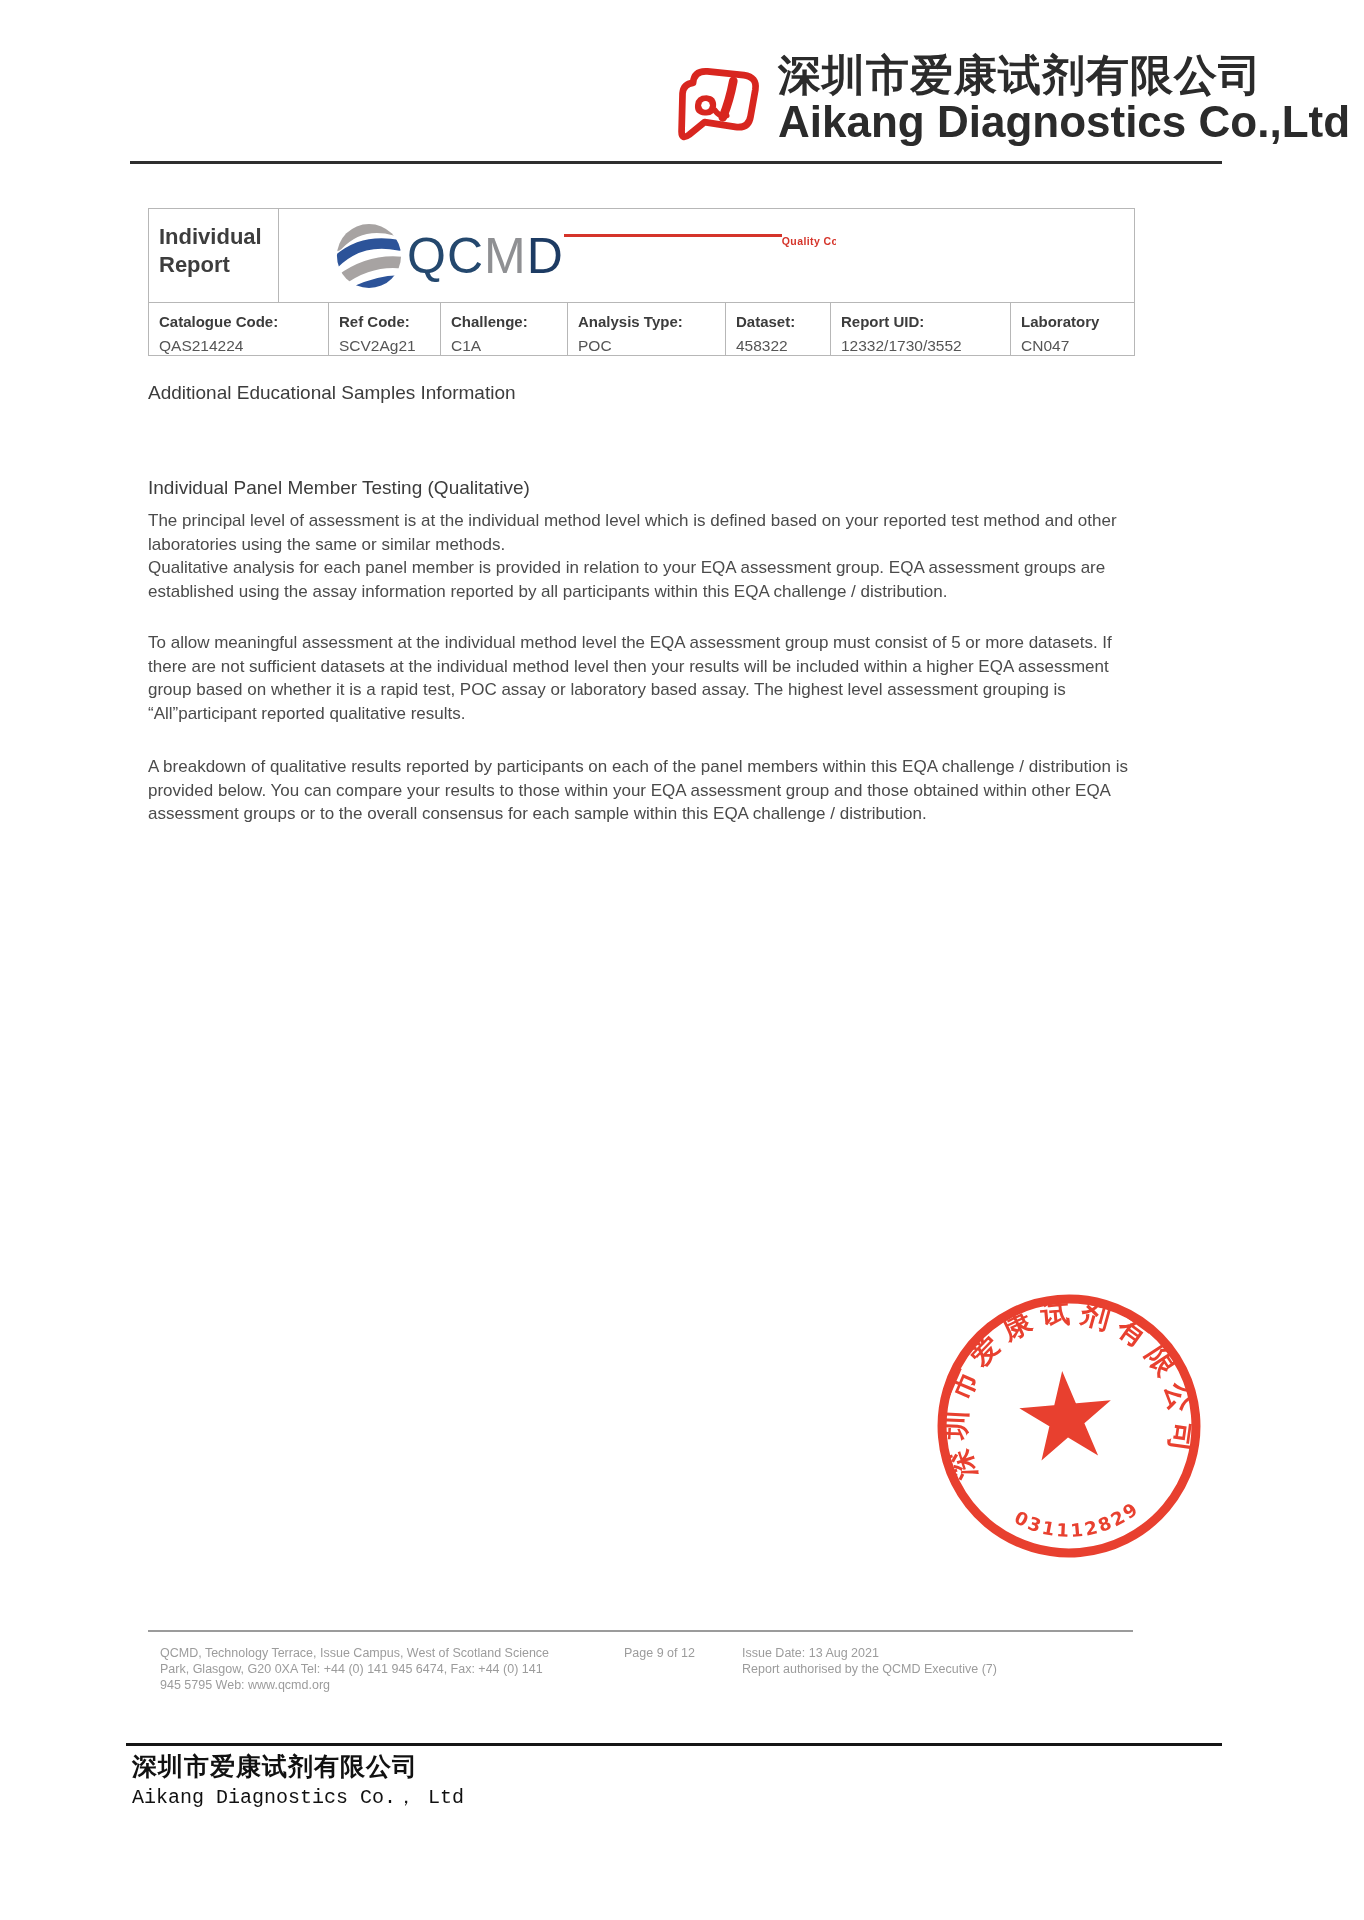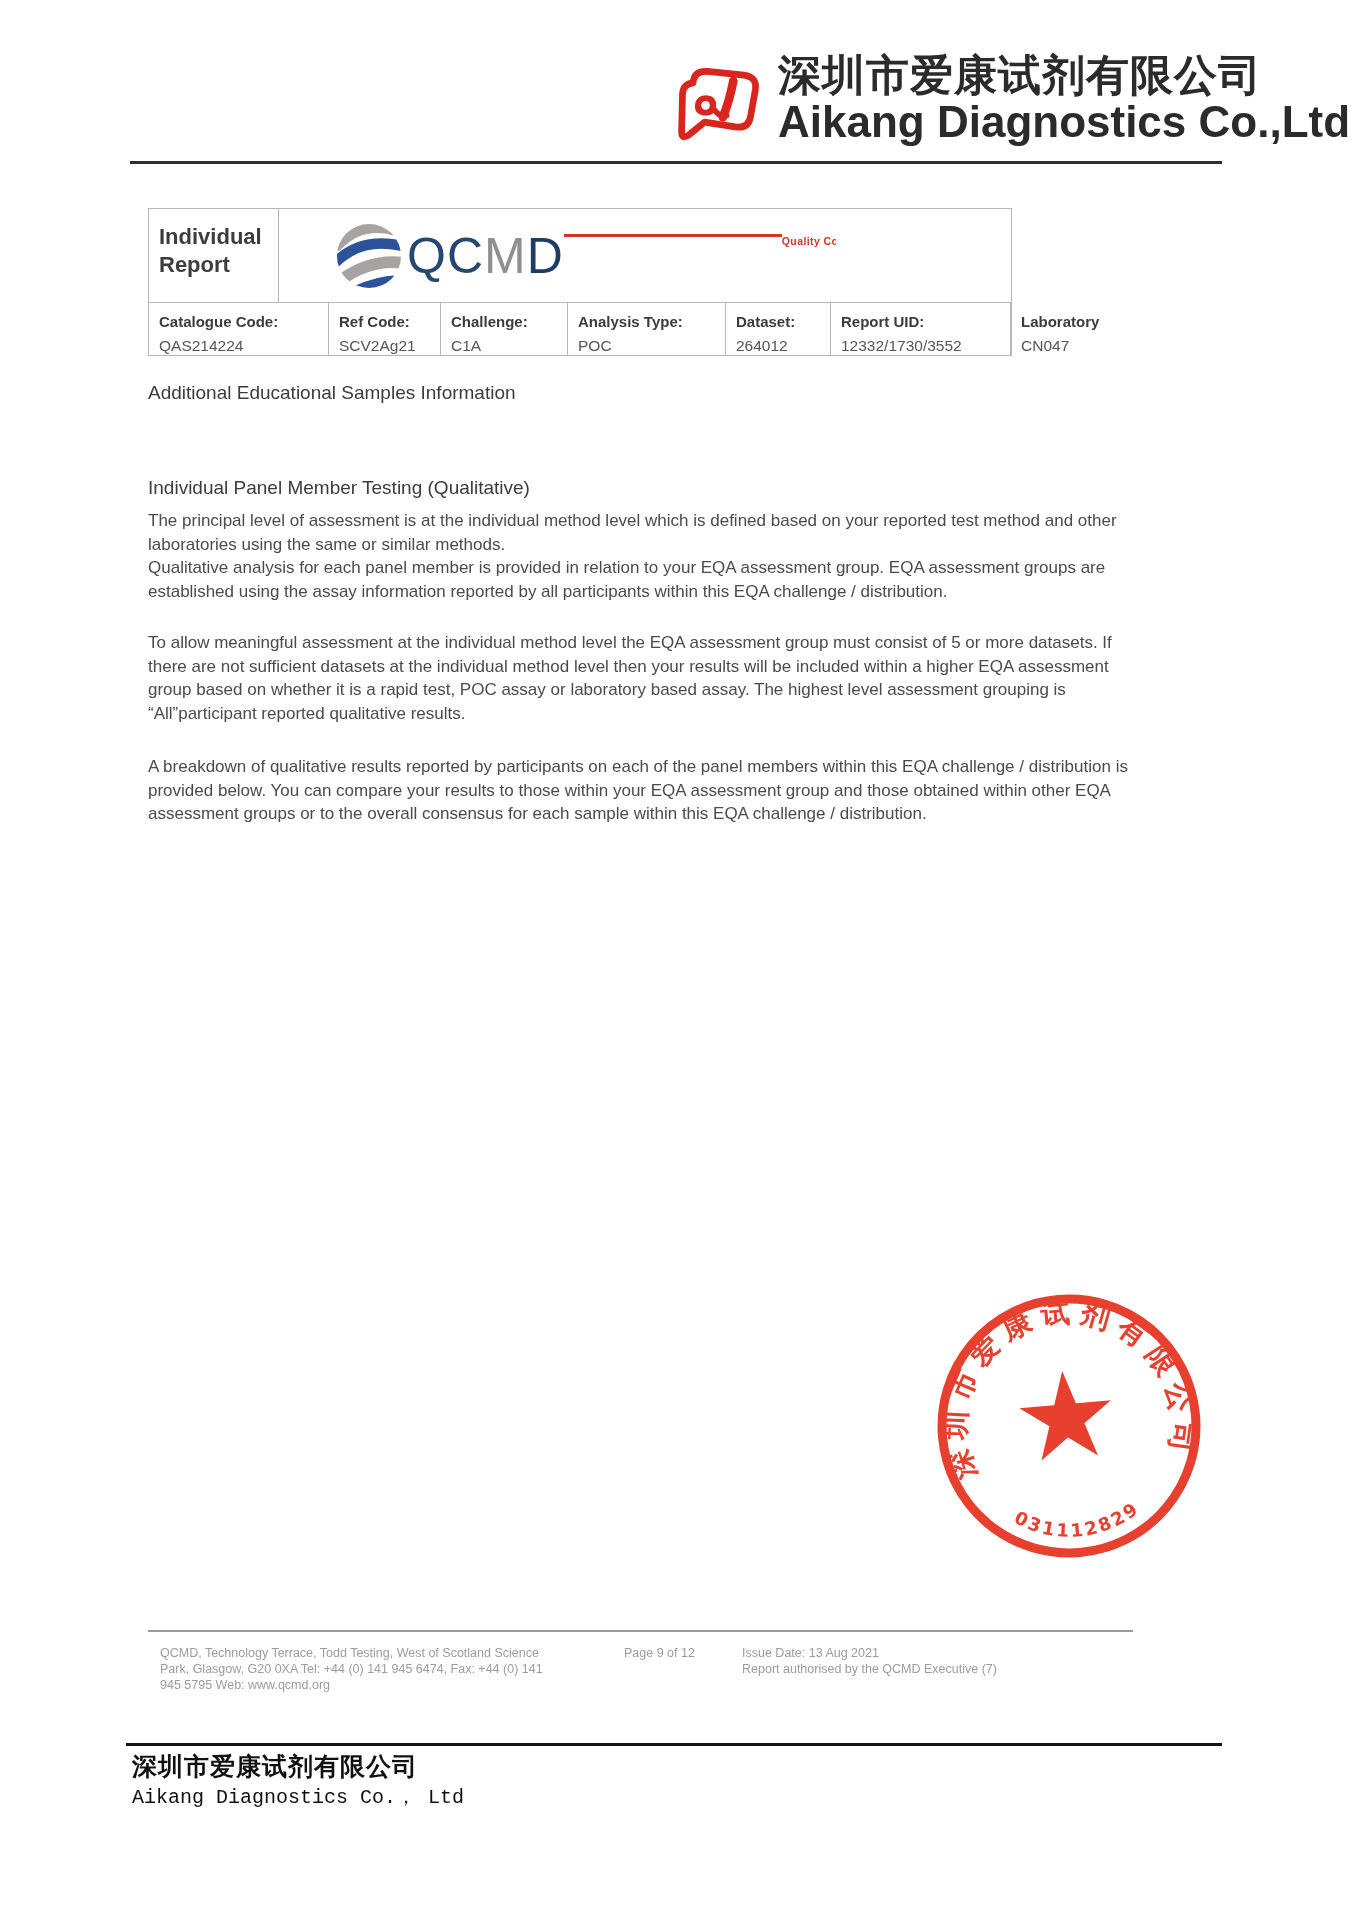--- a/index.html
+++ b/index.html
@@ -13,21 +13,21 @@
   .abs{position:absolute;}
 
   
   .hdr-text{left:778px;top:50px;text-align:left;white-space:nowrap;}
   .hdr-zh{font-size:43px;font-weight:800;color:#2b2b2b;letter-spacing:1px;line-height:50px;}
   .hdr-en{font-size:44px;font-weight:700;color:#2b2b2b;letter-spacing:0px;line-height:40px;margin-top:2px;}
   .hdr-rule{left:130px;top:161px;width:1092px;height:3px;background:#2e2e2e;}
   .aikang-logo{left:672px;top:52px;}
 
   
-  .rpt-table{left:148px;top:208px;width:864px;border:1px solid #b7b7b7;box-sizing:border-box;}
+  .rpt-table{left:148px;top:208px;width:987px;border:1px solid #b7b7b7;box-sizing:border-box;}
   .rt-row1{display:grid;grid-template-columns:180px 507px 300px;height:93px;}
   .rt-row2{display:grid;grid-template-columns:180px 112px 127px 158px 105px 180px 125px;height:52px;border-top:1px solid #b7b7b7;}
   .rt-cell{border-right:1px solid #b7b7b7;box-sizing:border-box;padding:10px 10px;overflow:hidden;}
   .rt-cell:last-child{border-right:none;}
   .rt-report-type{font-size:22px;font-weight:700;color:#3d3d3d;line-height:28px;padding-top:14px;width:130px;}
   .rt-title{font-size:23px;font-weight:700;color:#3d3d3d;line-height:29px;padding-top:12px;padding-left:14px;width:440px;}
   .rt-logo-cell{display:flex;align-items:center;justify-content:flex-start;padding:4px 6px;}
   .meta-label{font-size:15px;font-weight:700;color:#3c3c3c;white-space:nowrap;}
   .meta-value{font-size:15.5px;color:#555555;margin-top:7px;white-space:nowrap;}
 
@@ -117,21 +117,21 @@
       <div class="rt-cell">
         <div class="meta-label">Challenge:</div>
         <div class="meta-value">C1A</div>
       </div>
       <div class="rt-cell">
         <div class="meta-label">Analysis Type:</div>
         <div class="meta-value">POC</div>
       </div>
       <div class="rt-cell">
         <div class="meta-label">Dataset:</div>
-        <div class="meta-value">264012</div>
+        <div class="meta-value">458322</div>
       </div>
       <div class="rt-cell">
         <div class="meta-label">Report UID:</div>
         <div class="meta-value">12332/1730/3552</div>
       </div>
       <div class="rt-cell">
         <div class="meta-label">Laboratory</div>
         <div class="meta-value">CN047</div>
       </div>
     </div>
@@ -157,21 +157,21 @@
     <text font-size="29" font-weight="700" fill="#e8402f" letter-spacing="8" text-anchor="middle" font-family="DejaVu Sans,sans-serif">
       <textPath href="#arcTop" startOffset="50%">深圳市爱康试剂有限公司</textPath>
     </text>
     <text font-size="18" font-weight="700" fill="#e8402f" letter-spacing="2.5" text-anchor="middle" font-family="DejaVu Sans,sans-serif">
       <textPath href="#arcBottom" startOffset="50%">4403111282944</textPath>
     </text>
   </svg>
 
   <div class="abs qfoot-rule"></div>
   <div class="abs qfoot qfoot-left">
-    <div>QCMD, Technology Terrace, Todd Testing, West of Scotland Science</div>
+    <div>QCMD, Technology Terrace, Issue Campus, West of Scotland Science</div>
     <div>Park, Glasgow, G20 0XA Tel: +44 (0) 141 945 6474, Fax: +44 (0) 141</div>
     <div>945 5795 Web: www.qcmd.org</div>
   </div>
   <div class="abs qfoot qfoot-page">Page 9 of 12</div>
   <div class="abs qfoot qfoot-right">
     <div>Issue Date: 13 Aug 2021</div>
     <div>Report authorised by the QCMD Executive (7)</div>
   </div>
 
   <div class="abs cfoot-rule"></div>

